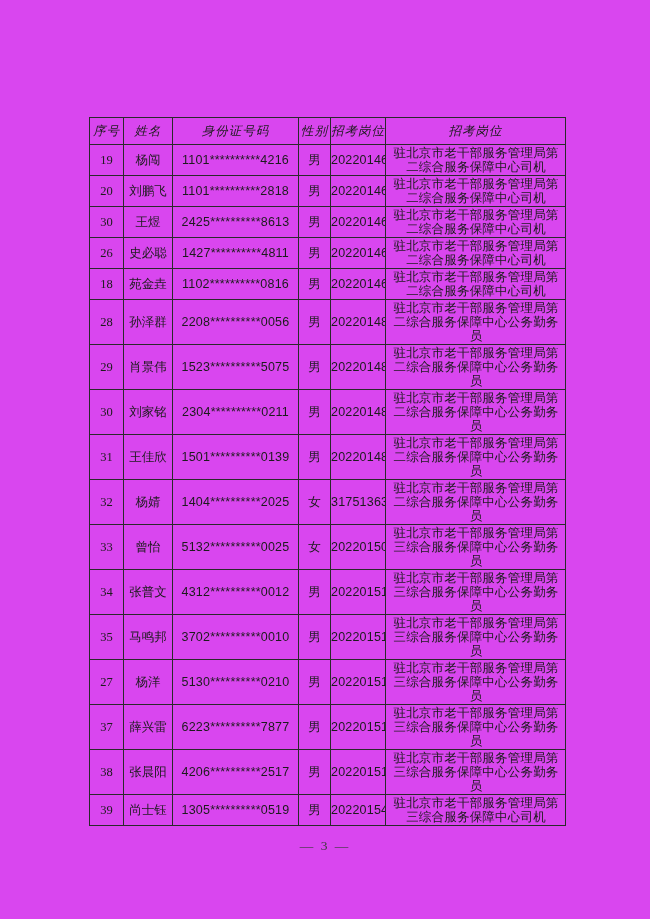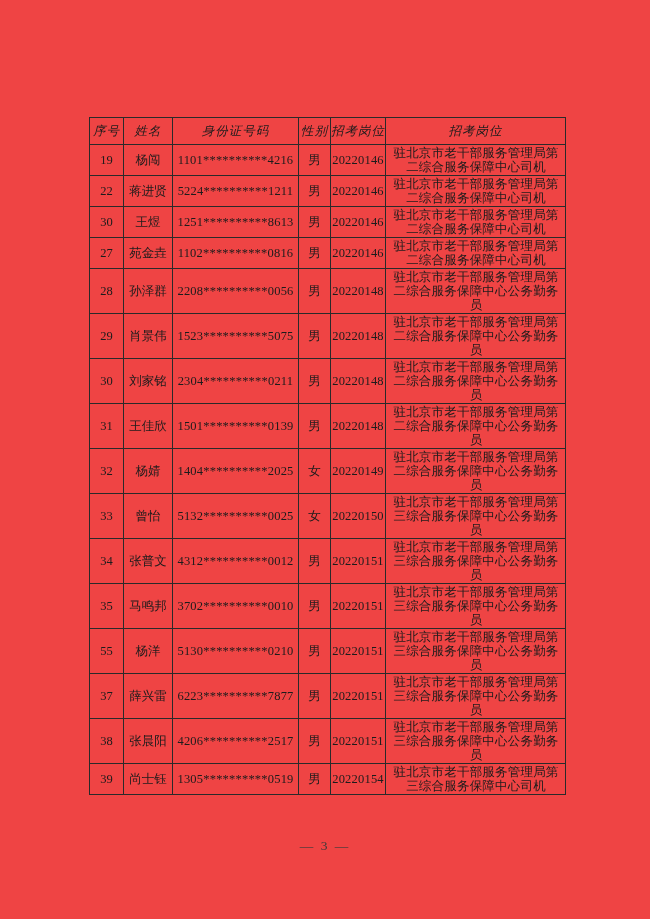--- a/index.html
+++ b/index.html
@@ -1,21 +1,21 @@
 <!DOCTYPE html>
 <html><head>
 <meta charset="utf-8">
 <style>
   * { margin: 0; padding: 0; box-sizing: border-box; }
   html, body { background: #ffffff; }
   .sheet {
     position: relative;
     width: 650px;
     height: 919px;
-    background: #ef4444;
+    background: #d946ef;
     font-family: "Liberation Serif", "DejaVu Serif", serif;
     color: #1c1c1c;
     overflow: hidden;
   }
   table.roster {
     position: absolute;
     left: 89px;
     top: 117px;
     width: 476px;
     border-collapse: collapse;
@@ -36,21 +36,21 @@
     letter-spacing: 1px;
   }
   table.roster td {
     height: 30px;
     font-size: 12.5px;
     text-align: center;
   }
   td.col-id, td.col-code {
     font-size: 11.5px;
     letter-spacing: 0.2px;
-    font-family: Liberation Serif, serif;
+    font-family: Liberation Sans, sans-serif;
   }
   td.col-position {
     text-align: left;
     font-size: 11px;
     line-height: 14px;
     padding: 1px 2px 1px 3px;
     letter-spacing: 0.2px;
   }
   .page-footer {
     position: absolute;
@@ -90,37 +90,45 @@
     <tbody>
         <tr>
           <td class="col-no">19</td>
           <td class="col-name">杨闯</td>
           <td class="col-id">1101**********4216</td>
           <td class="col-gender">男</td>
           <td class="col-code">20220146</td>
           <td class="col-position">驻北京市老干部服务管理局第二综合服务保障中心司机</td>
         </tr>
         <tr>
-          <td class="col-no">22</td>
-          <td class="col-name">蒋进贤</td>
-          <td class="col-id">5224**********1211</td>
+          <td class="col-no">20</td>
+          <td class="col-name">刘鹏飞</td>
+          <td class="col-id">1101**********2818</td>
           <td class="col-gender">男</td>
           <td class="col-code">20220146</td>
           <td class="col-position">驻北京市老干部服务管理局第二综合服务保障中心司机</td>
         </tr>
         <tr>
           <td class="col-no">30</td>
           <td class="col-name">王煜</td>
-          <td class="col-id">1251**********8613</td>
-          <td class="col-gender">男</td>
-          <td class="col-code">20220146</td>
-          <td class="col-position">驻北京市老干部服务管理局第二综合服务保障中心司机</td>
-        </tr>
-        <tr>
-          <td class="col-no">27</td>
+          <td class="col-id">2425**********8613</td>
+          <td class="col-gender">男</td>
+          <td class="col-code">20220146</td>
+          <td class="col-position">驻北京市老干部服务管理局第二综合服务保障中心司机</td>
+        </tr>
+        <tr>
+          <td class="col-no">26</td>
+          <td class="col-name">史必聪</td>
+          <td class="col-id">1427**********4811</td>
+          <td class="col-gender">男</td>
+          <td class="col-code">20220146</td>
+          <td class="col-position">驻北京市老干部服务管理局第二综合服务保障中心司机</td>
+        </tr>
+        <tr>
+          <td class="col-no">18</td>
           <td class="col-name">苑金垚</td>
           <td class="col-id">1102**********0816</td>
           <td class="col-gender">男</td>
           <td class="col-code">20220146</td>
           <td class="col-position">驻北京市老干部服务管理局第二综合服务保障中心司机</td>
         </tr>
         <tr>
           <td class="col-no">28</td>
           <td class="col-name">孙泽群</td>
           <td class="col-id">2208**********0056</td>
@@ -150,21 +158,21 @@
           <td class="col-id">1501**********0139</td>
           <td class="col-gender">男</td>
           <td class="col-code">20220148</td>
           <td class="col-position">驻北京市老干部服务管理局第二综合服务保障中心公务勤务员</td>
         </tr>
         <tr>
           <td class="col-no">32</td>
           <td class="col-name">杨婧</td>
           <td class="col-id">1404**********2025</td>
           <td class="col-gender">女</td>
-          <td class="col-code">20220149</td>
+          <td class="col-code">31751363</td>
           <td class="col-position">驻北京市老干部服务管理局第二综合服务保障中心公务勤务员</td>
         </tr>
         <tr>
           <td class="col-no">33</td>
           <td class="col-name">曾怡</td>
           <td class="col-id">5132**********0025</td>
           <td class="col-gender">女</td>
           <td class="col-code">20220150</td>
           <td class="col-position">驻北京市老干部服务管理局第三综合服务保障中心公务勤务员</td>
         </tr>
@@ -178,21 +186,21 @@
         </tr>
         <tr>
           <td class="col-no">35</td>
           <td class="col-name">马鸣邦</td>
           <td class="col-id">3702**********0010</td>
           <td class="col-gender">男</td>
           <td class="col-code">20220151</td>
           <td class="col-position">驻北京市老干部服务管理局第三综合服务保障中心公务勤务员</td>
         </tr>
         <tr>
-          <td class="col-no">55</td>
+          <td class="col-no">27</td>
           <td class="col-name">杨洋</td>
           <td class="col-id">5130**********0210</td>
           <td class="col-gender">男</td>
           <td class="col-code">20220151</td>
           <td class="col-position">驻北京市老干部服务管理局第三综合服务保障中心公务勤务员</td>
         </tr>
         <tr>
           <td class="col-no">37</td>
           <td class="col-name">薛兴雷</td>
           <td class="col-id">6223**********7877</td>

